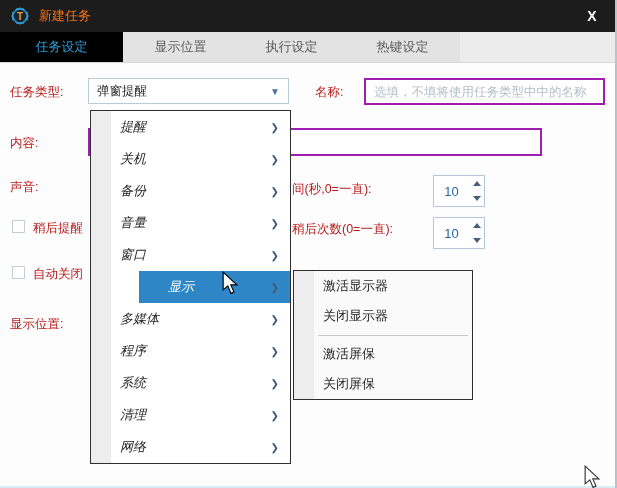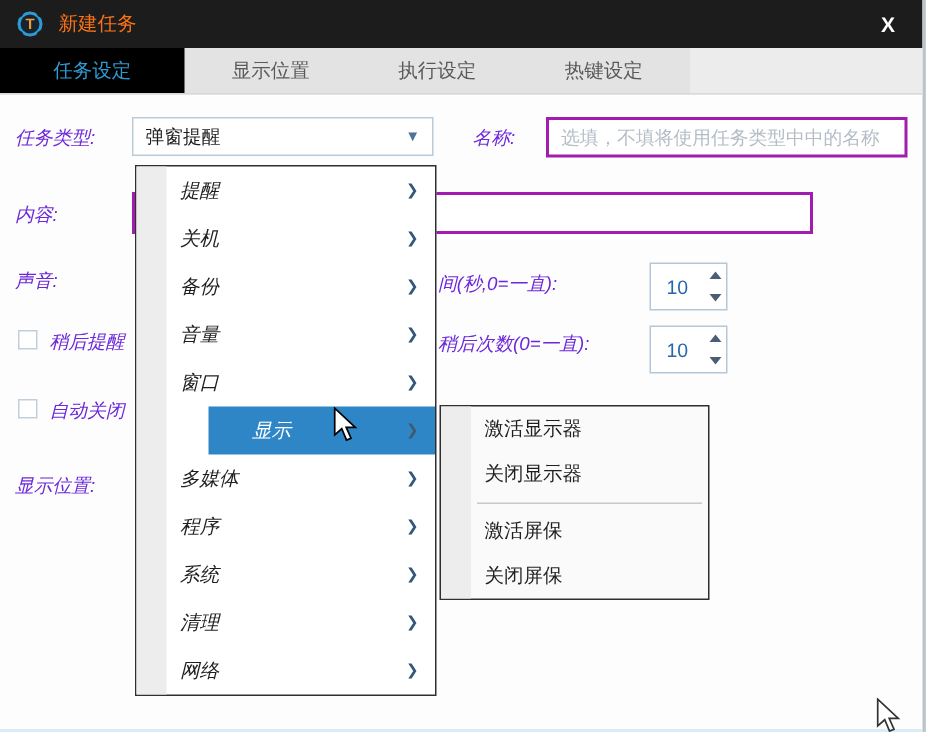--- a/index.html
+++ b/index.html
@@ -24,21 +24,21 @@
     position:absolute; left:0; top:32px; width:100%; height:31px; background:#e3e3e3;
     display:flex; border-bottom:1px solid #d8d8d8;
   }
   .tab{
     height:100%; display:flex; align-items:center; justify-content:center;
     font-size:13px; color:#5a5a5a;
   }
   .tab.active{ background:#000000; color:#2d9ad2; }
   .tab-filler{ flex:1; background:#ececec; }
   
-  .lbl{ position:absolute; font-size:12.5px; color:#6d28d9; white-space:nowrap;font-style:italic; }
+  .lbl{ position:absolute; font-size:12.5px; color:#b91c1c; white-space:nowrap; }
   .combo{
     position:absolute; left:88px; top:78px; width:201px; height:26px;
     border:1px solid #b9cbd9; background:#fff; display:flex; align-items:center;
     padding:4px 8px; font-size:12.5px; color:#1f1f1f;
   }
   .combo .arrow{ margin-left:auto; font-size:10px; color:#4d749b; }
   .text-input{
     position:absolute; border:2px solid #a21caf; background:#fff;
     font-size:12.5px; color:#1f1f1f; padding:0 8px; outline:none;
     font-family:"Liberation Sans","DejaVu Sans",sans-serif;

